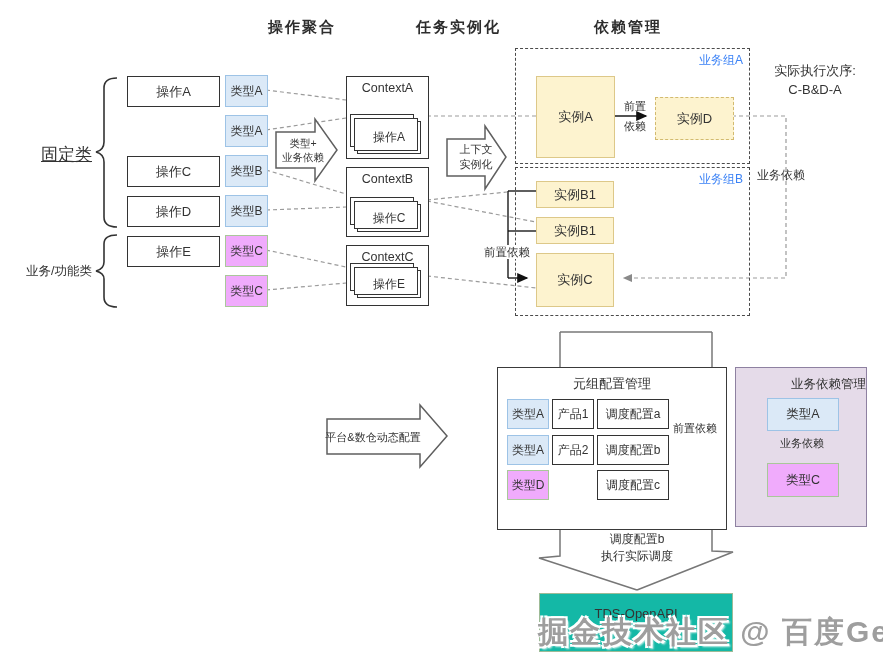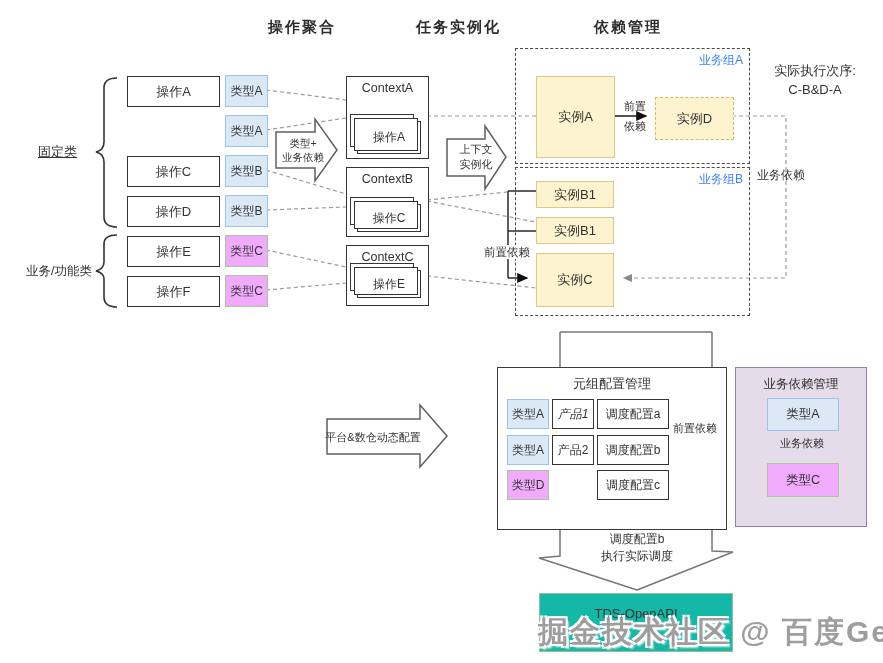--- a/index.html
+++ b/index.html
@@ -97,34 +97,33 @@
       <path d="M667,449 H687"></path>
       <path d="M687,484 H675" marker-end="url(#arrB)"></path>
       <path d="M802,430 V452" marker-end="url(#arrB)"></path>
     </g>
   </svg>
 
   <div class="lbl hdr" style="left:268px;top:18px;">操作聚合</div>
   <div class="lbl hdr" style="left:416px;top:18px;">任务实例化</div>
   <div class="lbl hdr" style="left:594px;top:18px;text-align:center;">依赖管理</div>
 
-  <div class="lbl" style="left:38px;top:144px;width:54px;font-size:13px;text-decoration:underline;">固定类</div>
+  <div class="lbl" style="left:38px;top:144px;width:54px;text-align:right;font-size:17px;text-decoration:underline;">固定类</div>
   <div class="lbl" style="left:14px;top:264px;width:78px;text-align:right;font-size:12.5px;">业务/功能类</div>
 
   <div class="abs opbox" style="left:127px;top:76px;">操作A</div>
   <div class="abs chip blue" style="left:225px;top:75px;">类型A</div>
   <div class="abs opbox" style="left:127px;top:116px;margin-top:40px;">操作B</div>
   <div class="abs chip blue" style="left:225px;top:115px;">类型A</div>
   <div class="abs opbox" style="left:127px;top:156px;">操作C</div>
   <div class="abs chip blue" style="left:225px;top:155px;">类型B</div>
   <div class="abs opbox" style="left:127px;top:196px;">操作D</div>
   <div class="abs chip blue" style="left:225px;top:195px;">类型B</div>
   <div class="abs opbox" style="left:127px;top:236px;">操作E</div>
   <div class="abs chip green" style="left:225px;top:235px;">类型C</div>
-  <div class="abs opbox" style="left:127px;top:276px;">操作F</div>
   <div class="abs chip green" style="left:225px;top:275px;">类型C</div>
 
   <div class="arrow-text" style="left:272px;top:134px;width:62px;height:32px;">
     <span>类型+</span>
     <span>业务依赖</span>
   </div>
 
   <div class="abs ctx" style="left:346px;top:76px;height:81px;">
     <div class="ctx-title">ContextA</div>
   </div>
@@ -168,31 +167,31 @@
   </div>
 
   <div class="arrow-text" style="left:328px;top:428px;width:90px;height:18px;font-size:11px;white-space:nowrap;">
     <span>平台&amp;数仓动态配置</span>
   </div>
 
   <div class="abs" style="left:497px;top:367px;width:228px;height:161px;border:1.5px solid #3a3a3a;background:#fff;">
     <div style="text-align:center;padding-top:7px;font-size:13px;">元组配置管理</div>
   </div>
   <div class="cfg-cell chip blue" style="left:507px;top:399px;width:40px;height:28px;z-index:3;">类型A</div>
-  <div class="cfg-cell" style="left:552px;top:399px;width:40px;height:28px;z-index:3;font-style:italic;">产品1</div>
+  <div class="cfg-cell" style="left:552px;top:399px;width:40px;height:28px;z-index:3;">产品1</div>
   <div class="cfg-cell" style="left:597px;top:399px;width:70px;height:28px;z-index:3;">调度配置a</div>
   <div class="cfg-cell chip blue" style="left:507px;top:435px;width:40px;height:28px;z-index:3;">类型A</div>
   <div class="cfg-cell" style="left:552px;top:435px;width:40px;height:28px;z-index:3;">产品2</div>
   <div class="cfg-cell" style="left:597px;top:435px;width:70px;height:28px;z-index:3;">调度配置b</div>
   <div class="cfg-cell chip green" style="left:507px;top:470px;width:40px;height:28px;z-index:3;">类型D</div>
   <div class="cfg-cell" style="left:597px;top:470px;width:70px;height:28px;z-index:3;">调度配置c</div>
   <div class="lbl small" style="left:672px;top:422px;background:#fff;padding:0 1px;z-index:4;">前置依赖</div>
 
   <div class="abs" style="left:735px;top:367px;width:130px;height:158px;background:#e5dbe9;border:1.3px solid #8e81a1;">
-    <div style="text-align:center;padding-top:8px;font-size:12.5px;">业务依赖管理</div>
+    <div style="text-align:right;padding-top:8px;font-size:12.5px;">业务依赖管理</div>
   </div>
   <div class="abs chip blue" style="left:767px;top:398px;width:70px;height:31px;z-index:3;font-size:12.5px;">类型A</div>
   <div class="lbl small" style="left:779px;top:437px;background:#e5dbe9;padding:0 1px;z-index:4;">业务依赖</div>
   <div class="abs chip green" style="left:767px;top:463px;width:70px;height:32px;z-index:3;font-size:12.5px;">类型C</div>
 
   <div class="lbl" style="left:590px;top:531px;width:94px;text-align:center;font-size:12px;line-height:1.4;">
     <div>调度配置b</div>
     <div>执行实际调度</div>
   </div>
 

